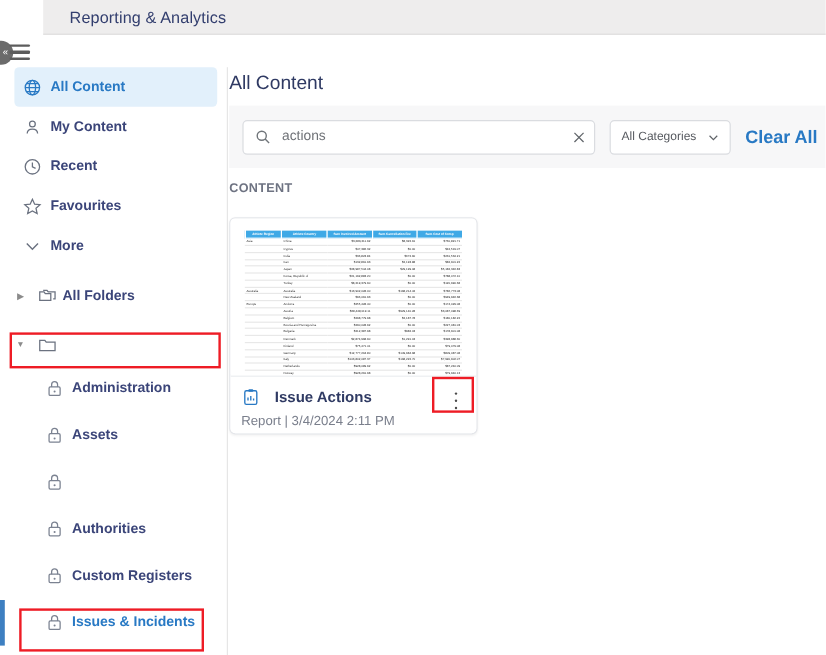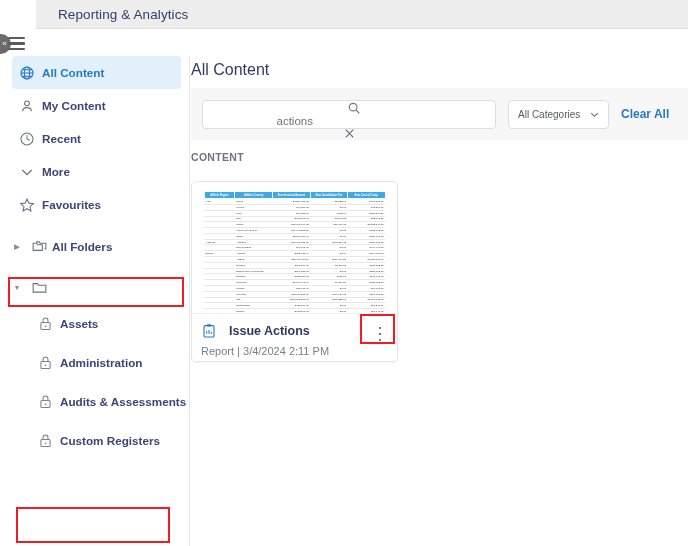--- a/index.html
+++ b/index.html
@@ -108,21 +108,21 @@
 
   .filterbar {
     position: absolute; left: 0; top: 32px; width: 497px; height: 52px;
     background: #f7f7f8;
     display: flex; align-items: center;
   }
   .search-wrap {
     position: relative; margin-left: 11px;
     width: 294px; height: 29px;
     background: #fff; border: 1px solid #dadce0; border-radius: 4px;
-    display: flex; align-items: center; flex-direction: column;
+    display: flex; align-items: center;
   }
   .search-ico { margin-left: 9px; width: 14px; height: 14px; color: #70757a; display:flex; }
   .search-input {
     border: 0; outline: 0; background: transparent;
     margin-left: 9px; flex: 1;
     font-family: "Liberation Sans", sans-serif;
     font-size: 11.5px; color: #6f7277;
   }
   .search-clear {
     width: 26px; display: flex; align-items: center; justify-content: center;
@@ -130,21 +130,21 @@
   }
   .cat-select {
     margin-left: 12px; width: 101px; height: 29px;
     background: #fff; border: 1px solid #dadce0; border-radius: 4px;
     display: flex; align-items: center; justify-content: space-between;
     padding: 0 8px 0 9px;
     font-size: 10px; color: #56595f;
   }
   .chev { color: #5f6368; font-size: 9px; }
   .clear-all {
-    margin-left: 12px; font-size: 12px; color: #2879c4; font-weight: bold;
+    margin-left: 12px; font-size: 15px; color: #2879c4; font-weight: bold;
   }
 
   .content-label {
     position: absolute; left: 0; top: 95px;
     font-size: 10.5px; color: #6e7382; font-weight: bold; letter-spacing: .3px;
   }
 
   
   .card {
     position: absolute; left: 0; top: 125px;
@@ -252,34 +252,34 @@
         <svg width="16" height="16" viewBox="0 0 24 24" fill="none" stroke="currentColor" stroke-width="1.6">
           <circle cx="12" cy="12" r="9"></circle>
             <polyline points="12,6.5 12,12 16,14"></polyline>
         </svg>
       </span>
       <span class="side-label">Recent</span>
     </div>
 
     <div class="side-item">
       <span class="side-ico">
+        <svg width="16" height="16" viewBox="0 0 24 24" fill="none" stroke="currentColor" stroke-width="1.6">
+          <polygon points="12,3 14.8,9.2 21.5,9.9 16.5,14.4 17.9,21 12,17.6 6.1,21 7.5,14.4 2.5,9.9 9.2,9.2"></polygon>
+        </svg>
+      </span>
+      <span class="side-label">Favourites</span>
+    </div>
+
+    <div class="side-item">
+      <span class="side-ico">
         <svg width="16" height="16" viewBox="0 0 24 24" fill="none" stroke="currentColor" stroke-width="1.8">
           <polyline points="5,9 12,16 19,9"></polyline>
         </svg>
       </span>
       <span class="side-label">More</span>
-    </div>
-
-    <div class="side-item">
-      <span class="side-ico">
-        <svg width="16" height="16" viewBox="0 0 24 24" fill="none" stroke="currentColor" stroke-width="1.6">
-          <polygon points="12,3 14.8,9.2 21.5,9.9 16.5,14.4 17.9,21 12,17.6 6.1,21 7.5,14.4 2.5,9.9 9.2,9.2"></polygon>
-        </svg>
-      </span>
-      <span class="side-label">Favourites</span>
     </div>
 
     <div class="side-gap-a"></div>
 
     <div class="folder-row" style="margin-left:8px;">
       <span class="caret">▶</span>
       <span class="folder-ico">
         <svg width="17" height="17" viewBox="0 0 24 24" fill="none" stroke="currentColor" stroke-width="1.5">
           <path d="M3 7.5h5l1.5 2H16v8H3z"></path>
             <path d="M7 5.5h4.5l1.5 2H21v8h-2.2"></path>
@@ -298,57 +298,77 @@
     </div>
 
     <div class="subfolder">
       <span class="lock-ico">
         <svg width="17" height="17" viewBox="0 0 24 24" fill="none" stroke="currentColor" stroke-width="1.5">
           <rect x="5.5" y="10.5" width="13" height="10" rx="1.5"></rect>
             <path d="M8.5 10.5V7.8a3.5 3.5 0 0 1 7 0v2.7"></path>
             <circle cx="12" cy="16" r="1.2" fill="currentColor" stroke="none"></circle>
         </svg>
       </span>
-      <span>Assets</span>
+      <span>Administration</span>
     </div>
 
     <div class="subfolder">
       <span class="lock-ico">
         <svg width="17" height="17" viewBox="0 0 24 24" fill="none" stroke="currentColor" stroke-width="1.5">
           <rect x="5.5" y="10.5" width="13" height="10" rx="1.5"></rect>
             <path d="M8.5 10.5V7.8a3.5 3.5 0 0 1 7 0v2.7"></path>
             <circle cx="12" cy="16" r="1.2" fill="currentColor" stroke="none"></circle>
         </svg>
       </span>
-      <span>Administration</span>
+      <span>Assets</span>
     </div>
 
     <div class="subfolder">
       <span class="lock-ico">
         <svg width="17" height="17" viewBox="0 0 24 24" fill="none" stroke="currentColor" stroke-width="1.5">
           <rect x="5.5" y="10.5" width="13" height="10" rx="1.5"></rect>
             <path d="M8.5 10.5V7.8a3.5 3.5 0 0 1 7 0v2.7"></path>
             <circle cx="12" cy="16" r="1.2" fill="currentColor" stroke="none"></circle>
         </svg>
       </span>
-      <span>Audits &amp; Assessments</span>
-    </div>
-
+    </div>
 
     <div class="subfolder">
       <span class="lock-ico">
         <svg width="17" height="17" viewBox="0 0 24 24" fill="none" stroke="currentColor" stroke-width="1.5">
           <rect x="5.5" y="10.5" width="13" height="10" rx="1.5"></rect>
             <path d="M8.5 10.5V7.8a3.5 3.5 0 0 1 7 0v2.7"></path>
             <circle cx="12" cy="16" r="1.2" fill="currentColor" stroke="none"></circle>
         </svg>
       </span>
+      <span>Authorities</span>
+    </div>
+
+    <div class="subfolder">
+      <span class="lock-ico">
+        <svg width="17" height="17" viewBox="0 0 24 24" fill="none" stroke="currentColor" stroke-width="1.5">
+          <rect x="5.5" y="10.5" width="13" height="10" rx="1.5"></rect>
+            <path d="M8.5 10.5V7.8a3.5 3.5 0 0 1 7 0v2.7"></path>
+            <circle cx="12" cy="16" r="1.2" fill="currentColor" stroke="none"></circle>
+        </svg>
+      </span>
       <span>Custom Registers</span>
     </div>
 
+    <div class="subfolder selected">
+      <span class="blue-edge"></span>
+      <span class="lock-ico">
+        <svg width="17" height="17" viewBox="0 0 24 24" fill="none" stroke="currentColor" stroke-width="1.5">
+          <rect x="5.5" y="10.5" width="13" height="10" rx="1.5"></rect>
+            <path d="M8.5 10.5V7.8a3.5 3.5 0 0 1 7 0v2.7"></path>
+            <circle cx="12" cy="16" r="1.2" fill="currentColor" stroke="none"></circle>
+        </svg>
+      </span>
+      <span>Issues &amp; Incidents</span>
+    </div>
   </div>
 
   <div class="main">
 
     <div class="page-title">All Content</div>
 
     <div class="filterbar">
       <div class="search-wrap">
         <span class="search-ico">
           <svg width="14" height="14" viewBox="0 0 24 24" fill="none" stroke="currentColor" stroke-width="2">

